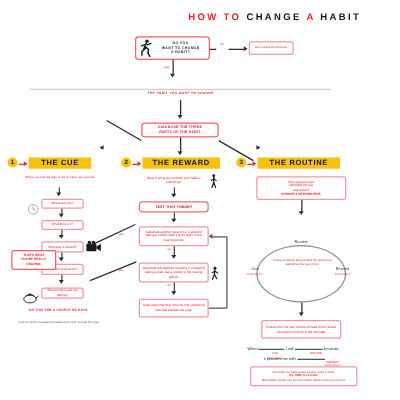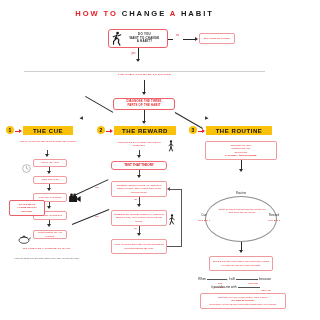--- a/index.html
+++ b/index.html
@@ -10,21 +10,21 @@
     color:#111;
     overflow:hidden;
     position:relative;
   }
   .stage{position:absolute;left:0;top:0;width:289px;height:320px;}
   .abs{position:absolute;}
 
   
   #title{
     left:0;top:9px;width:289px;
-    text-align:center;
+    text-align:right;
     font-size:7.6px;
     font-weight:bold;
     letter-spacing:1.9px;
     white-space:nowrap;
   }
   #title .red{color:#e8202a;}
   #title .blk{color:#161616;}
 
   
   .pbox{

